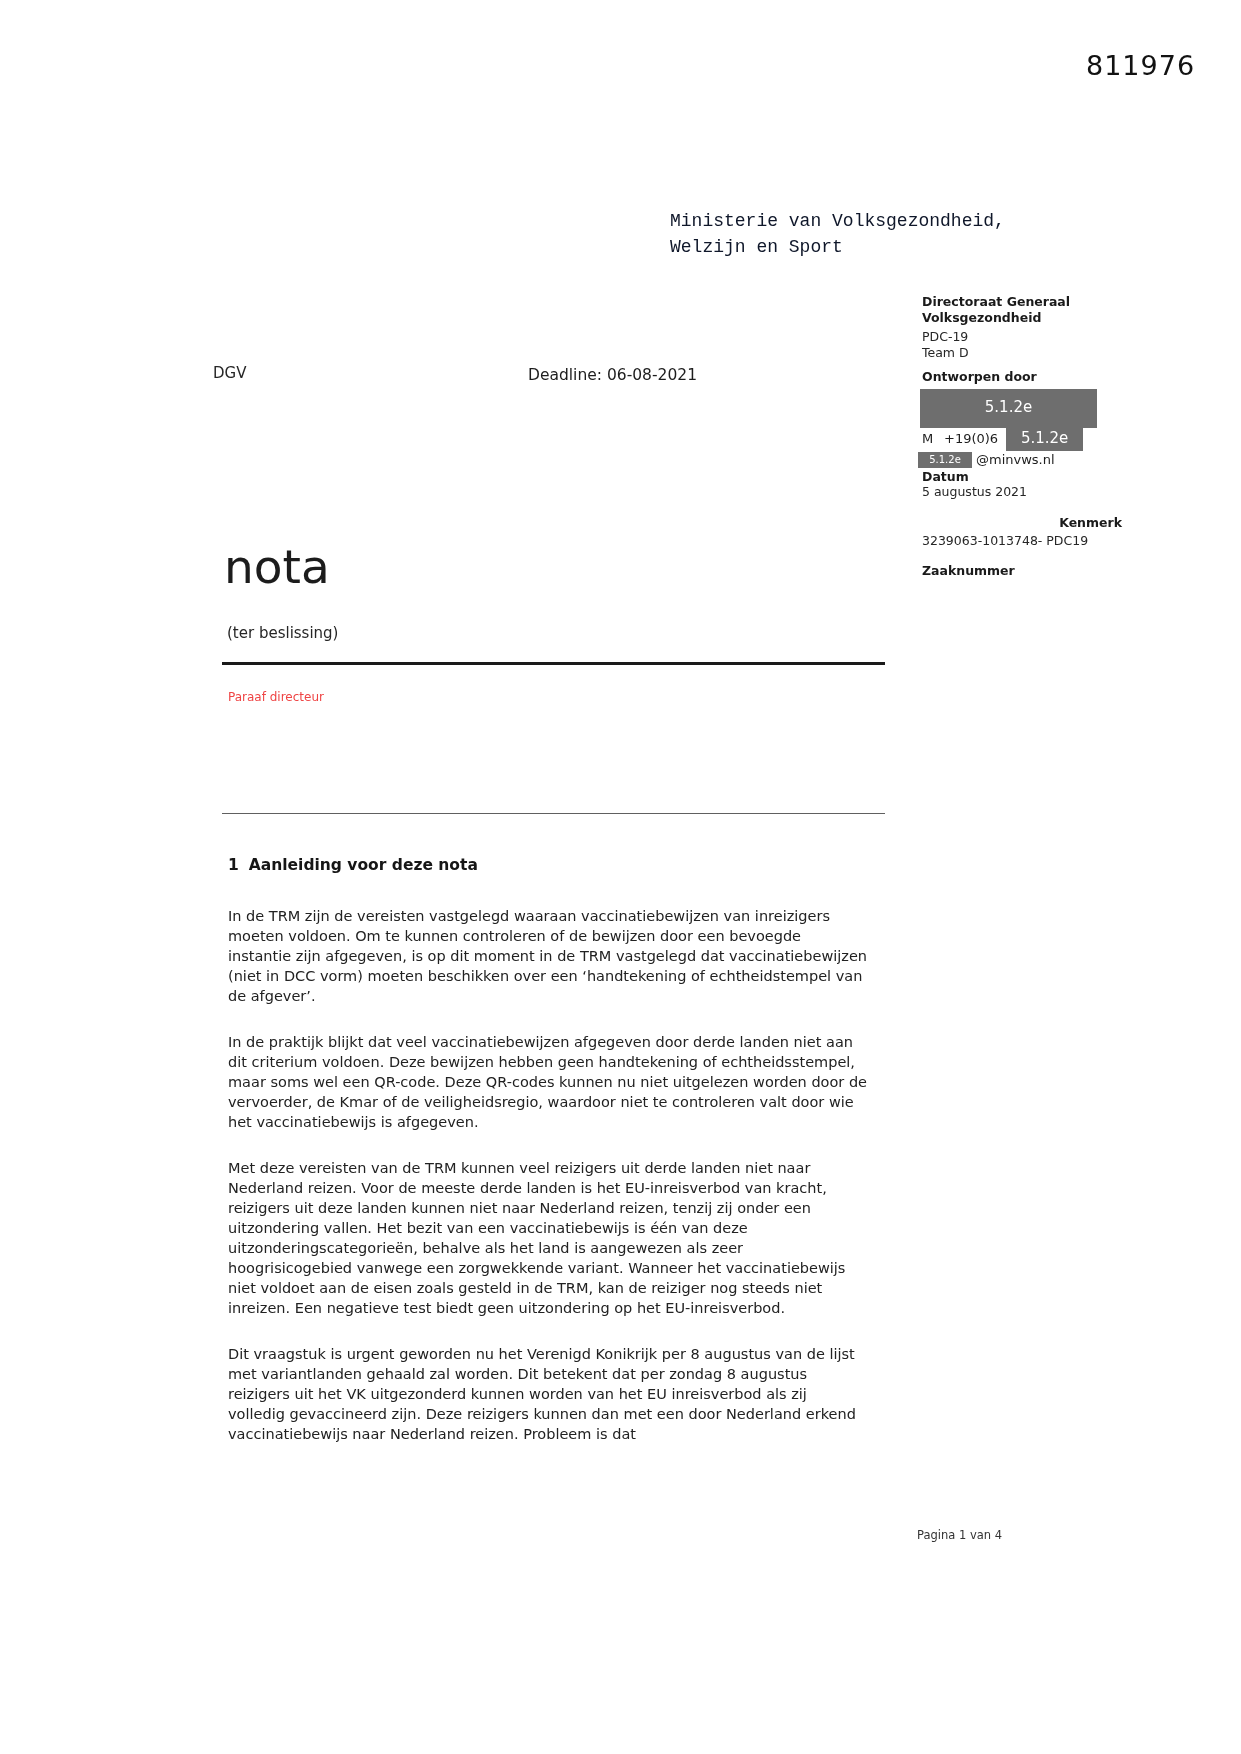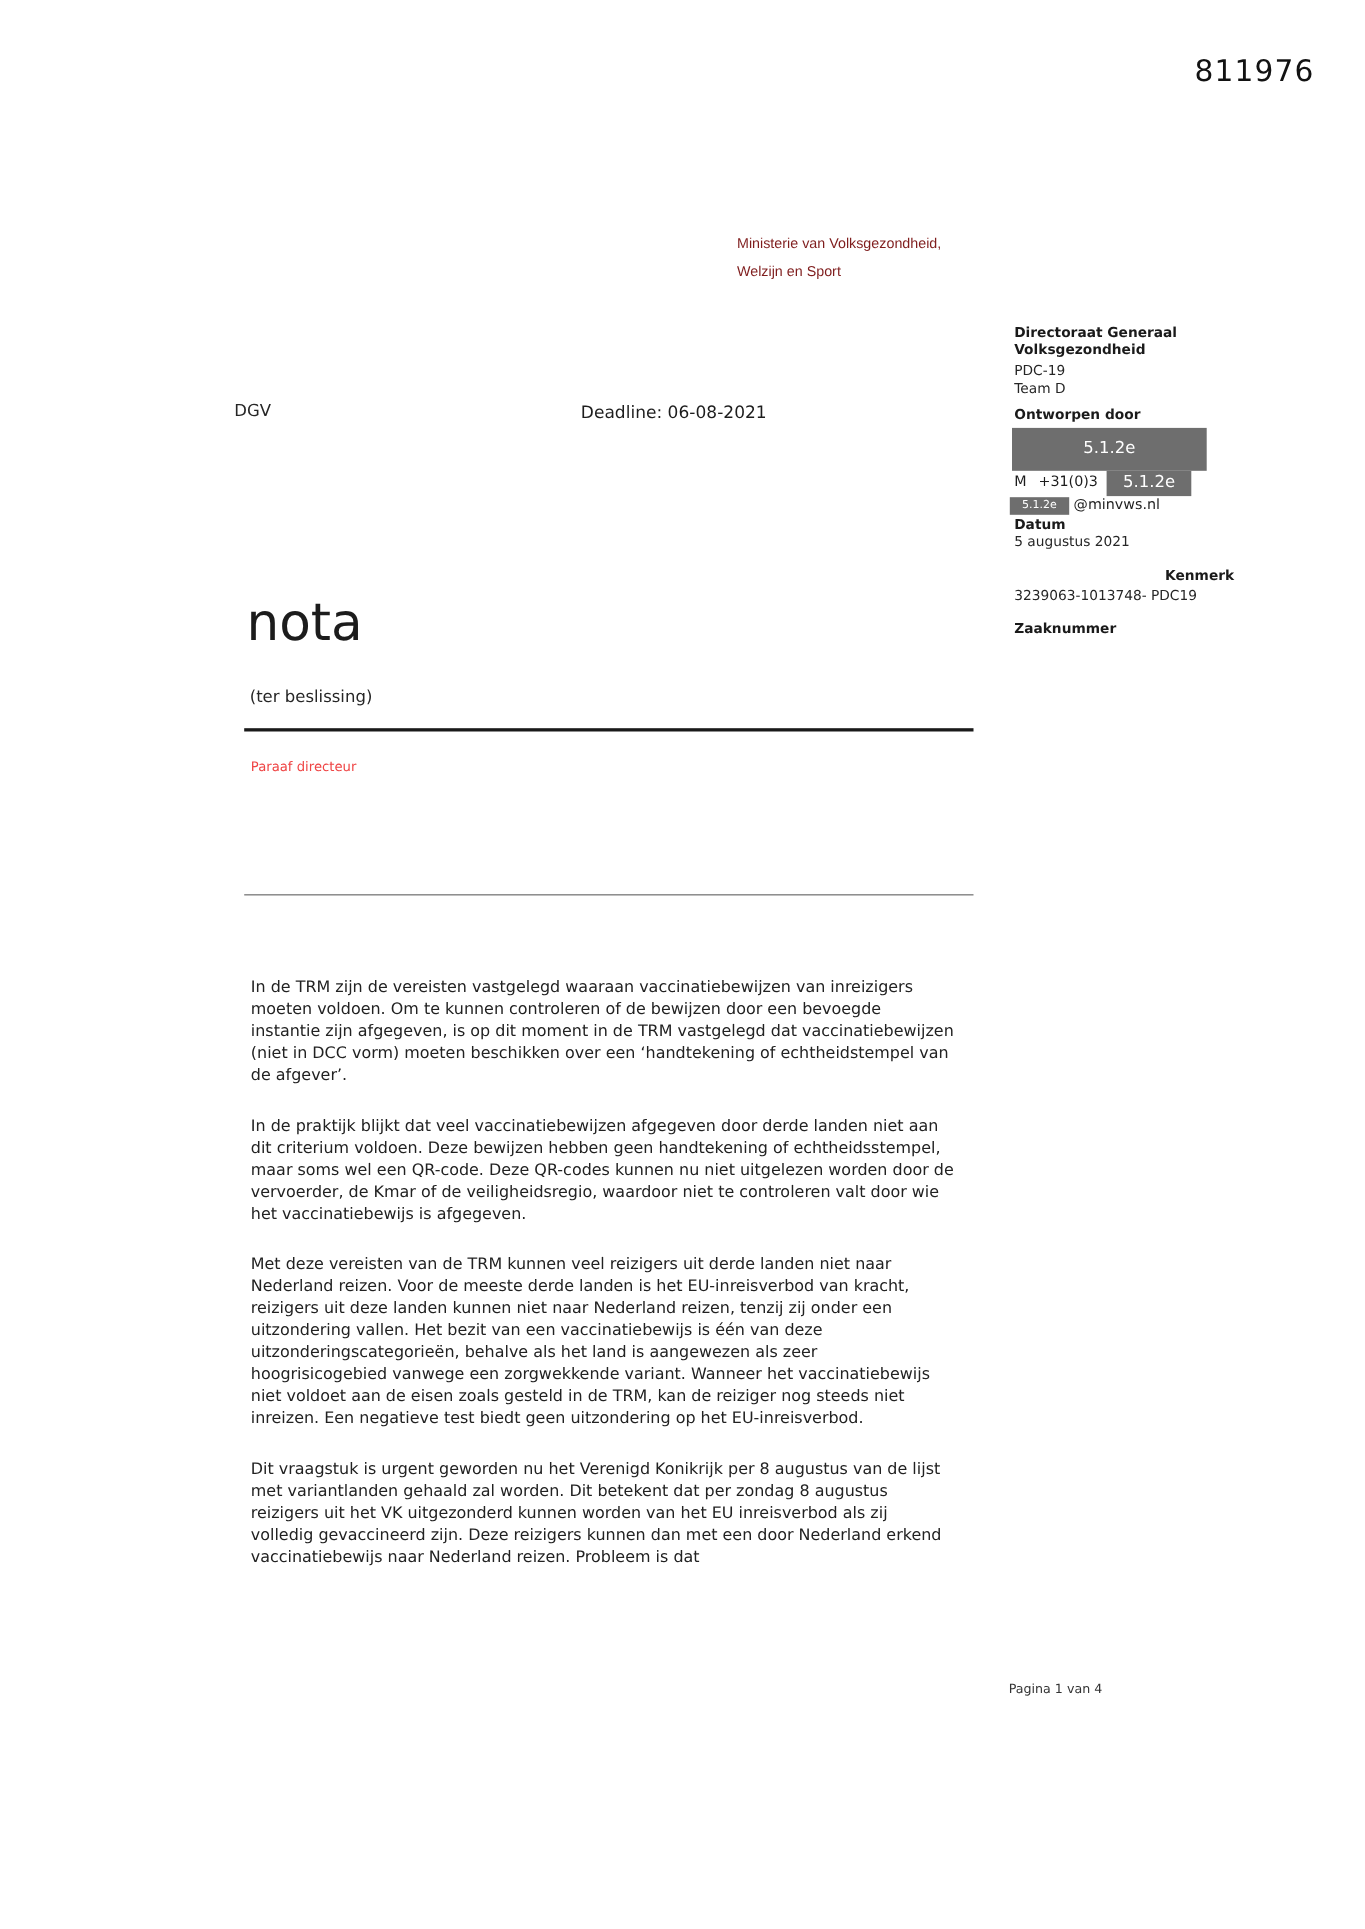--- a/index.html
+++ b/index.html
@@ -4,21 +4,21 @@
 <style>
   html,body{margin:0;padding:0;}
   body{
     width:1241px;height:1754px;position:relative;background:#ffffff;
     font-family:"DejaVu Sans",sans-serif;color:#1f1f1f;overflow:hidden;
   }
   .abs{position:absolute;}
 
   #scan-number{left:1086px;top:50px;font-size:27px;letter-spacing:1px;color:#121212;}
 
-  #ministry{left:670px;top:208px;font-family:Liberation Sans, sans-serif;font-size:13px;line-height:26px;color:#7f1d1d;}
+  #ministry{left:670px;top:208px;font-family:Liberation Mono, monospace;font-size:18px;line-height:26px;color:#0f172a;}
 
   #org-unit{left:213px;top:364px;font-size:15px;color:#262626;}
   #deadline{left:528px;top:366px;font-size:15.5px;color:#1d1d1d;}
 
   
   #sidebar{left:922px;top:294px;width:200px;font-size:12.5px;line-height:15.5px;color:#262626;}
   #sidebar .b{font-weight:bold;color:#1a1a1a;}
   .mt4{margin-top:4px;} .mt9{margin-top:9px;} .mt14{margin-top:14px;} .mt15{margin-top:15px;text-align:right;} .mt28{} .mt3{margin-top:3px;}
   .redact{
     background:var(--redaction-bg,#6e6e6e);color:#ffffff;
@@ -65,21 +65,21 @@
   <div class="b">Directoraat Generaal</div>
   <div class="b">Volksgezondheid</div>
   <div class="mt4">PDC-19</div>
   <div>Team D</div>
 
   <div class="b mt9">Ontworpen door</div>
   <div class="redact mt4" id="redact-name">5.1.2e</div>
 
   <div class="phone-row">
     <span class="m">M</span>
-    <span>+31(0)3</span>
+    <span>+19(0)6</span>
     <span class="redact" id="redact-phone">5.1.2e</span>
   </div>
 
   <div class="email-row">
     <span class="redact" id="redact-email">5.1.2e</span>
     <span>@minvws.nl</span>
   </div>
 
   <div class="b mt28">Datum</div>
   <div>5 augustus 2021</div>
@@ -90,19 +90,22 @@
   <div class="b mt14">Zaaknummer</div>
 </div>
 
 <div class="abs" id="doc-title">nota</div>
 <div class="abs" id="doc-subtitle">(ter beslissing)</div>
 <div class="abs" id="rule-thick"></div>
 <div class="abs" id="signature-label">Paraaf directeur</div>
 <div class="abs" id="rule-thin"></div>
 
 <div class="abs" id="body-col">
+  <div id="section-heading">
+    <span class="num">1</span><span>Aanleiding voor deze nota</span>
+  </div>
   <p class="first">In de TRM zijn de vereisten vastgelegd waaraan vaccinatiebewijzen van inreizigers moeten voldoen. Om te kunnen controleren of de bewijzen door een bevoegde instantie zijn afgegeven, is op dit moment in de TRM vastgelegd dat vaccinatiebewijzen (niet in DCC vorm) moeten beschikken over een ‘handtekening of echtheidstempel van de afgever’.</p>
   <p>In de praktijk blijkt dat veel vaccinatiebewijzen afgegeven door derde landen niet aan dit criterium voldoen. Deze bewijzen hebben geen handtekening of echtheidsstempel, maar soms wel een QR-code. Deze QR-codes kunnen nu niet uitgelezen worden door de vervoerder, de Kmar of de veiligheidsregio, waardoor niet te controleren valt door wie het vaccinatiebewijs is afgegeven.</p>
   <p>Met deze vereisten van de TRM kunnen veel reizigers uit derde landen niet naar Nederland reizen. Voor de meeste derde landen is het EU-inreisverbod van kracht, reizigers uit deze landen kunnen niet naar Nederland reizen, tenzij zij onder een uitzondering vallen. Het bezit van een vaccinatiebewijs is één van deze uitzonderingscategorieën, behalve als het land is aangewezen als zeer hoogrisicogebied vanwege een zorgwekkende variant. Wanneer het vaccinatiebewijs niet voldoet aan de eisen zoals gesteld in de TRM, kan de reiziger nog steeds niet inreizen. Een negatieve test biedt geen uitzondering op het EU-inreisverbod.</p>
   <p>Dit vraagstuk is urgent geworden nu het Verenigd Konikrijk per 8 augustus van de lijst met variantlanden gehaald zal worden. Dit betekent dat per zondag 8 augustus reizigers uit het VK uitgezonderd kunnen worden van het EU inreisverbod als zij volledig gevaccineerd zijn. Deze reizigers kunnen dan met een door Nederland erkend vaccinatiebewijs naar Nederland reizen. Probleem is dat</p>
 </div>
 
 <div class="abs" id="page-footer">Pagina 1 van 4</div>
 
 </body></html>

